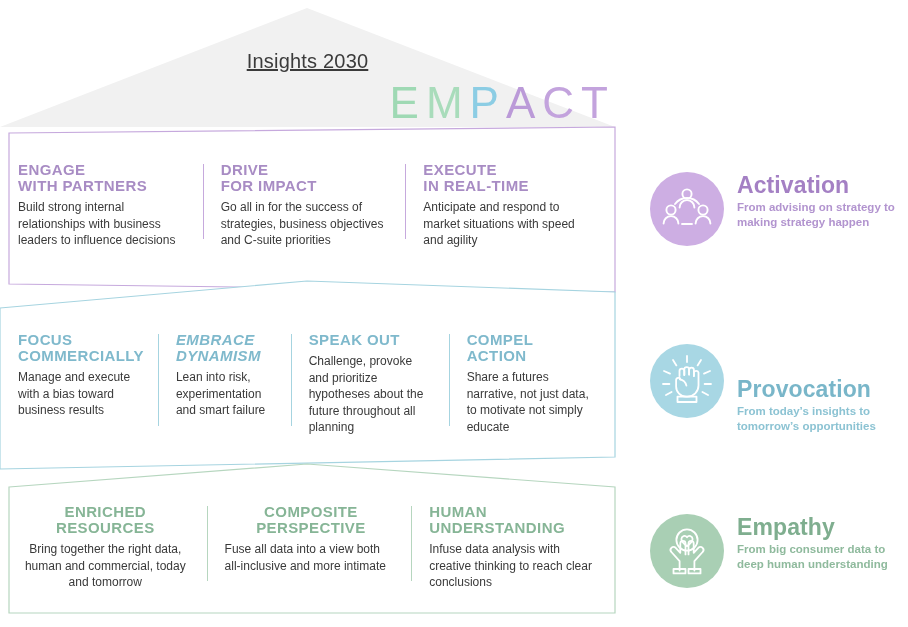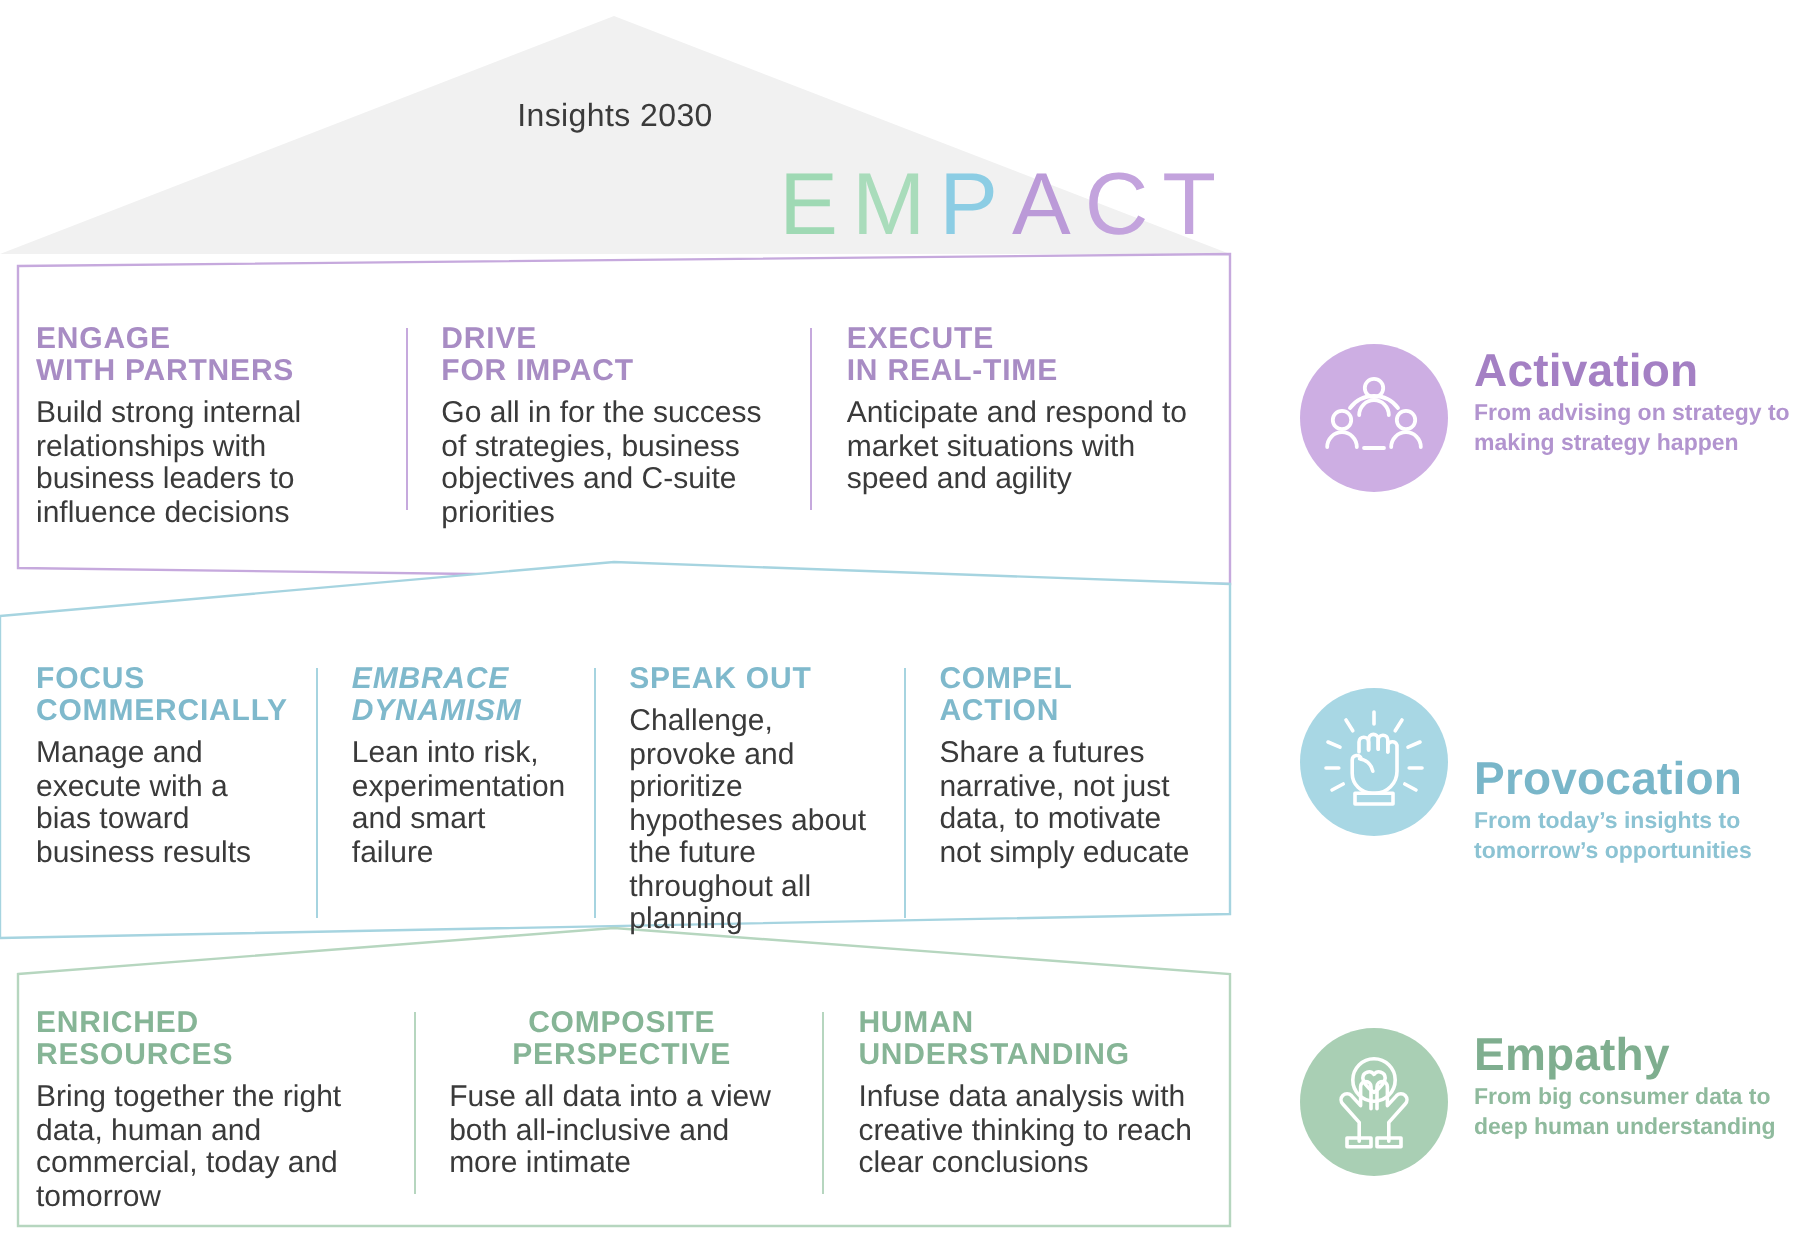--- a/index.html
+++ b/index.html
@@ -7,39 +7,39 @@
     width:908px;height:627px;background:#ffffff;
     font-family:"Liberation Sans","DejaVu Sans",sans-serif;
     overflow:hidden;position:relative;
   }
   .stage{position:absolute;inset:0;}
   .svg-layer{position:absolute;left:0;top:0;width:908px;height:627px;}
 
   
   .roof-title{
     position:absolute;left:0;top:50px;width:615px;text-align:center;
-    font-size:16px;color:#3b3b3b;letter-spacing:.2px;
+    font-size:20px;color:#3b3b3b;letter-spacing:.2px;text-decoration:underline;
   }
   .empact{
     position:absolute;left:0;top:78px;width:615px;text-align:right;
     font-size:44px;letter-spacing:7px;font-weight:400;
   }
   .empact span{display:inline-block;}
   .cols{position:absolute;display:flex;}
   .col{position:relative;padding-right:14px;}
   .col + .col{padding-left:18px;}
   .divider{
     position:absolute;left:0;top:2px;bottom:10px;width:1px;
   }
   .head{
     font-weight:bold;font-size:15px;line-height:16px;
     letter-spacing:.4px;margin-bottom:5px;text-transform:uppercase;
   }
   .body{
-    font-size:15px;line-height:16.5px;color:#3a3a3a;
+    font-size:12px;line-height:16.5px;color:#3a3a3a;
   }
 
   
   .badge{position:absolute;display:flex;align-items:flex-start;}
   .badge-circle{
     width:74px;height:74px;border-radius:50%;
     flex:0 0 74px;display:flex;align-items:center;justify-content:center;
   }
   .badge-text{margin-left:13px;}
   .badge-title{font-size:23px;font-weight:bold;line-height:26px;letter-spacing:.1px;}
@@ -127,21 +127,21 @@
       <div class="head" style="color: rgb(127, 185, 204);">
         <div>COMPEL</div>
         <div>ACTION</div>
       </div>
       <div class="body">Share a futures narrative, not just data, to motivate not simply educate</div>
     </div>
   </div>
 
   <div class="cols" id="cols-empathy" style="left:18px;top:504px;width:594px;">
 
-    <div class="col" style="width:182px;">
+    <div class="col" style="width:182px;text-align:center;">
       <div class="head" style="color: rgb(134, 181, 150);">
         <div>ENRICHED</div>
         <div>RESOURCES</div>
       </div>
       <div class="body">Bring together the right data, human and commercial, today and tomorrow</div>
     </div>
 
     <div class="col" style="width:180px;">
       <div class="divider" style="background: rgb(182, 214, 191);"></div>
       <div class="head" style="color: rgb(134, 181, 150); text-align: center;">

